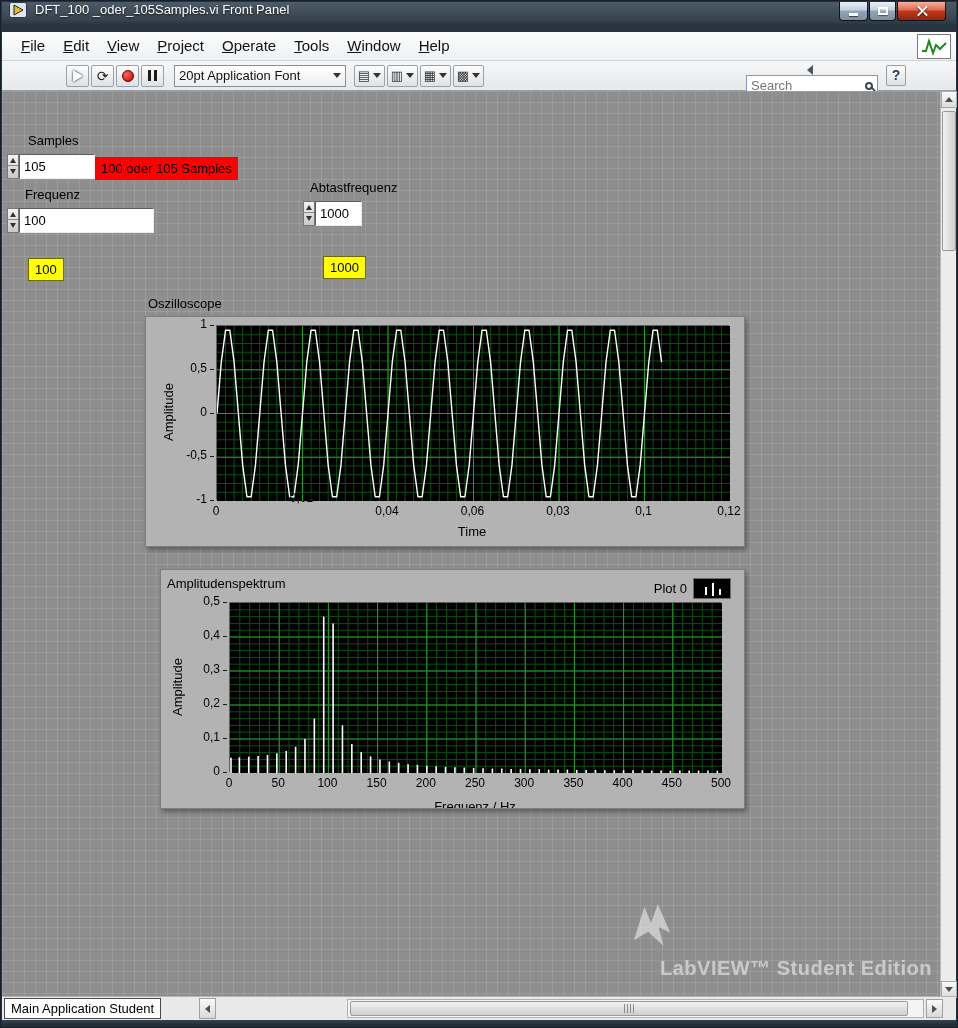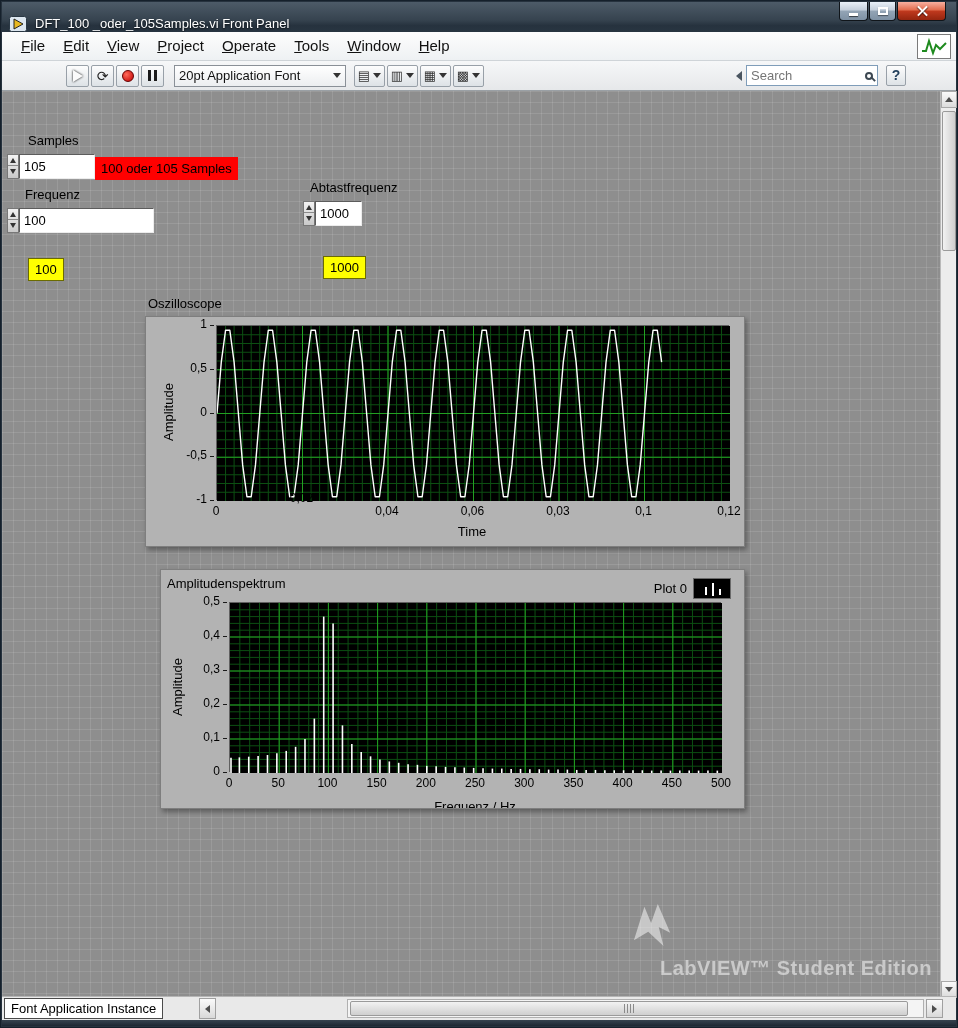--- a/index.html
+++ b/index.html
@@ -3,21 +3,21 @@
 <meta charset="utf-8">
 <style>
   * { margin:0; padding:0; box-sizing:border-box; }
   html,body { width:958px; height:1028px; }
   body { font-family:"Liberation Sans","DejaVu Sans",sans-serif; background:#26323e; position:relative; overflow:hidden; }
   .window { position:absolute; inset:0; border:1px solid #15202b; }
 
   
   .titlebar { position:absolute; left:1px; right:1px; top:1px; height:43px;
     background:linear-gradient(180deg,#4d5b68 0%,#36434f 42%,#26323e 55%,#2d3b47 100%);
-    display:flex; align-items:center; }
+    display:flex; align-items:flex-start; }
   .app-icon { width:18px; height:16px; margin-left:7px; display:inline-block; }
   .title-text { color:#fff; font-size:13px; margin-left:8px; text-shadow:0 1px 2px rgba(0,0,0,.8); }
   .caption-buttons { position:absolute; right:10px; top:0; display:flex; }
   .cap-btn { height:19px; border:1px solid #10151a; border-top:none; border-radius:0 0 4px 4px;
     background:linear-gradient(180deg,#e9f0f8 0%,#c3cedb 45%,#93a4b5 50%,#7e91a4 100%);
     display:flex; align-items:center; justify-content:center; position:relative; margin-left:1px; cursor:default; }
   .cap-btn.min { width:29px; } .cap-btn.max { width:27px; } .cap-btn.close { width:49px;
     background:linear-gradient(180deg,#f7b0a0 0%,#e06a4c 45%,#c0391e 50%,#94250f 100%); }
   .glyph-min { width:9px; height:3px; background:#fff; box-shadow:0 1px 1px rgba(0,0,0,.6); margin-top:6px; }
   .glyph-max { width:10px; height:8px; border:2px solid #fff; box-shadow:0 1px 1px rgba(0,0,0,.4); }
@@ -43,21 +43,21 @@
     border-left:10px solid #fbfbfb; filter:drop-shadow(0 0 1px #000); }
   .tb-glyph { font-size:14px; color:#222; line-height:1; }
   .abort-dot { width:12px; height:12px; background:radial-gradient(circle at 35% 35%,#ff6a5a,#c00000); border-radius:50%; border:1px solid #600; }
   .pause-bars { width:9px; height:11px; border-left:3px solid #1a1a1a; border-right:3px solid #1a1a1a; }
   .font-select { height:22px; width:172px; margin:0 8px; border:1px solid #8a9097; background:linear-gradient(180deg,#ffffff,#eceef0);
     display:flex; align-items:center; padding:0 4px; }
   .font-select span.val { font-size:13px; color:#111; flex:1; white-space:nowrap; overflow:hidden; }
   .dd-arrow { width:0; height:0; border-left:4px solid transparent; border-right:4px solid transparent; border-top:5px solid #333; margin-left:3px; }
   .tool-dd { width:31px; }
   .tool-ico { font-size:13px; color:#333; line-height:1; }
-  .search-wrap { position:absolute; right:78px; top:4px; display:flex; align-items:center; }
+  .search-wrap { position:absolute; right:78px; top:4px; display:flex; align-items:center;flex-direction:column; }
   .search-collapse { width:0; height:0; border-top:5px solid transparent; border-bottom:5px solid transparent; border-right:6px solid #4a5560; margin-right:4px; }
   .search-box { width:132px; height:21px; background:#fff; border:1px solid #7f9db9; display:flex; align-items:center; padding:0 4px; }
   .search-box input { border:none; outline:none; flex:1; font-size:13px; color:#444; font-family:inherit; background:transparent; min-width:0; }
   .mag { width:8px; height:8px; border:2px solid #3d4852; border-radius:50%; position:relative; margin-left:3px; flex:none; }
   .mag::after { content:''; position:absolute; width:6px; height:2px; background:#3d4852; transform:rotate(45deg); right:-5px; bottom:-2px; }
   .help-btn { position:absolute; right:50px; top:4px; width:20px; height:21px; border:1px solid #98a0a8; border-radius:2px;
     background:linear-gradient(180deg,#fdfdfd,#dde2e6); font-size:14px; font-weight:bold; color:#23405c; text-align:center; line-height:19px; }
 
   
   .panel { position:absolute; left:1px; right:17px; top:90px; bottom:31px; background-color:#8e8e8e;
@@ -545,21 +545,21 @@
     <div class="v-btn up">
         <span class="tri-up"></span>
       </div>
     <div class="v-thumb"></div>
     <div class="v-btn down">
         <span class="tri-down"></span>
       </div>
   </div>
 
   <div class="statusbar">
-    <div class="instance-box">Font Application Instance</div>
+    <div class="instance-box">Main Application Student</div>
     <div class="sb-arrow-btn">
         <span class="tri-left"></span>
       </div>
     <div class="hscroll">
       <div class="h-thumb">
           <span class="grip"></span>
         </div>
     </div>
     <div class="sb-right-btn">
         <span class="tri-right"></span>

